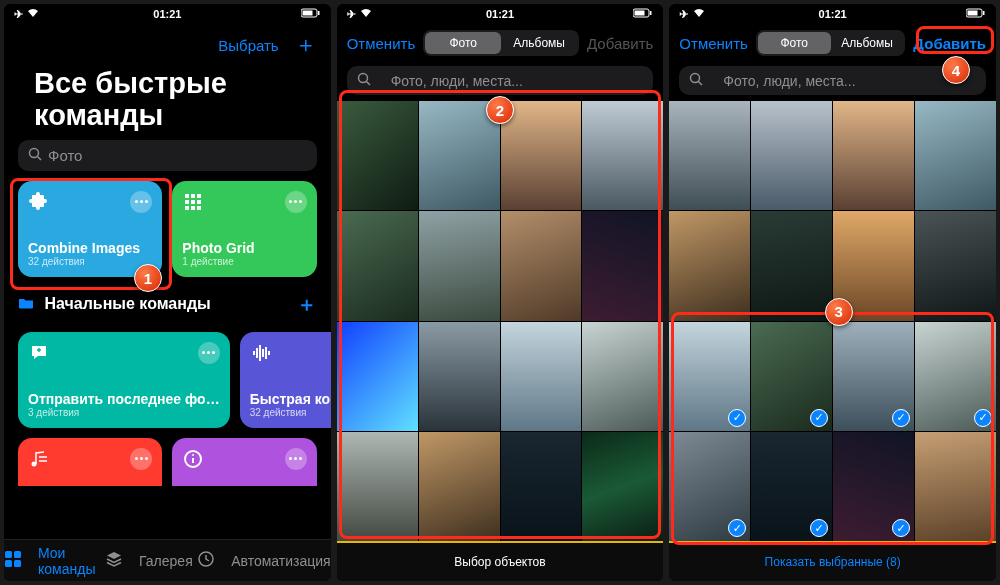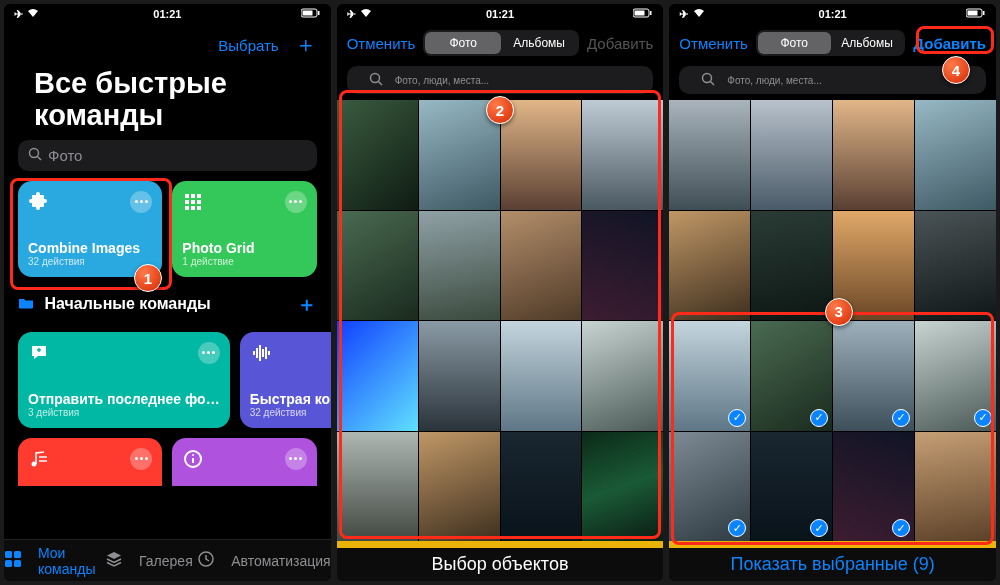--- a/index.html
+++ b/index.html
@@ -132,26 +132,26 @@
     padding: 2px;
     display: flex;
     font-size: 12px;
   }
   .seg div { flex: 1; text-align: center; padding: 4px 0; border-radius: 6px; color:#fff;}
   .seg .on { background: #636366; }
   .p-search {
     margin: 4px 10px 6px;
     background: #1c1c1e;
     border-radius: 10px;
-    padding: 6px 22px;
-    display: flex;
-    gap: 12px;
+    padding: 6px 10px;
+    display: flex;
+    gap: 20px;
     align-items: center;
     color: #8e8e93;
-    font-size: 10px;
+    font-size: 14px;
   }
   .grid {
     flex: 1;
     display: grid;
     grid-template-columns: repeat(4, 1fr);
     grid-auto-rows: 1fr;
     gap: 1px;
     overflow: hidden;
   }
   .cell {
@@ -168,23 +168,23 @@
     width: 18px; height: 18px;
     background: #0a84ff;
     border: 1.5px solid #fff;
     border-radius: 50%;
     display:flex; align-items:center; justify-content:center;
     font-size: 11px;
     color:#fff;
   }
   .bottom-bar {
     height: 40px;
-    border-top: 7px solid #eab308;
+    border-top: 2px solid #eab308;
     display:flex; align-items:center; justify-content:center;
-    font-size: 18px;
+    font-size: 12px;
     color:#fff;
     background:#0c0c0c;
   }
   .bottom-bar.link { color:#0a84ff; }
   
   .hl {
     position: absolute;
     border: 3px solid #ff2a1a;
     border-radius: 8px;
     pointer-events: none;
@@ -615,19 +615,19 @@
       </div>
       <div class="cell">
         <div class="cell-inner g8"></div>
         <div class="check">✓</div>
       </div>
       <div class="cell">
         <div class="cell-inner g24"></div>
       </div>
     </div>
 
-  <div class="bottom-bar link">Показать выбранные (9)</div>
+  <div class="bottom-bar link">Показать выбранные (8)</div>
 
   <div class="hl" style="left:2px; top:calc(86px + (100% - 86px - 40px)/2 - 4px); width:calc(100% - 4px); height:calc((100% - 86px - 40px)/2 + 8px);"></div>
   <div class="badge" style="left:calc(50% - 8px); top:calc(86px + (100% - 86px - 40px)/2 - 18px);">3</div>
   <div class="hl" style="right:2px; top:22px; width:78px; height:28px;"></div>
   <div class="badge" style="right:26px; top:52px;">4</div>
 </div>
 
 </body></html>

